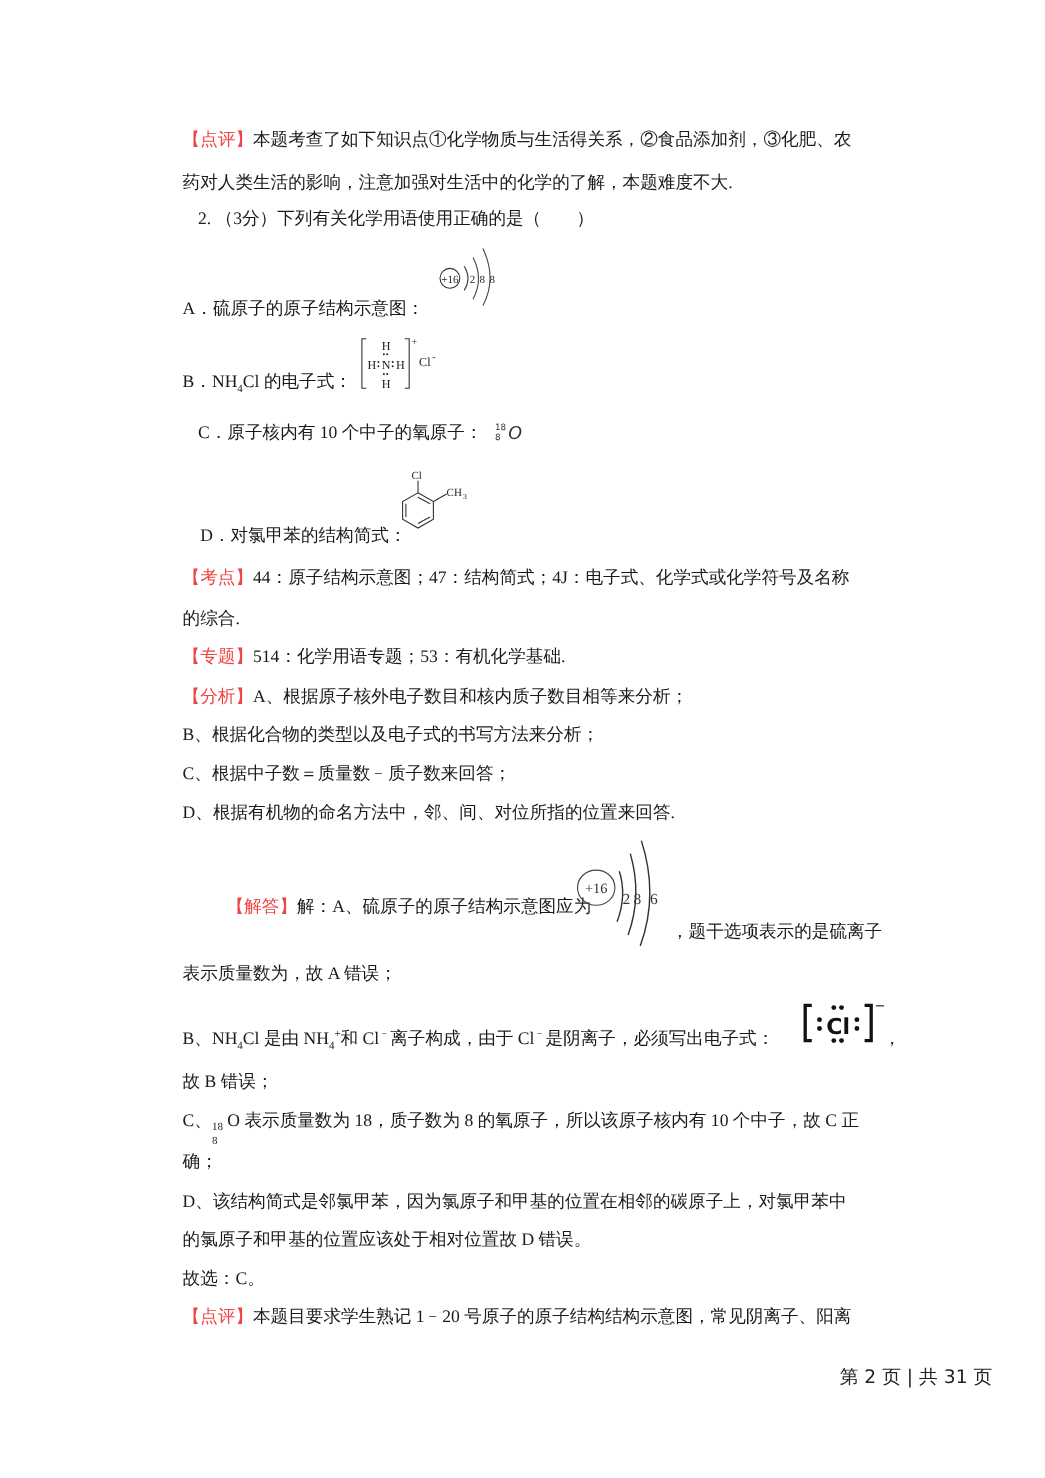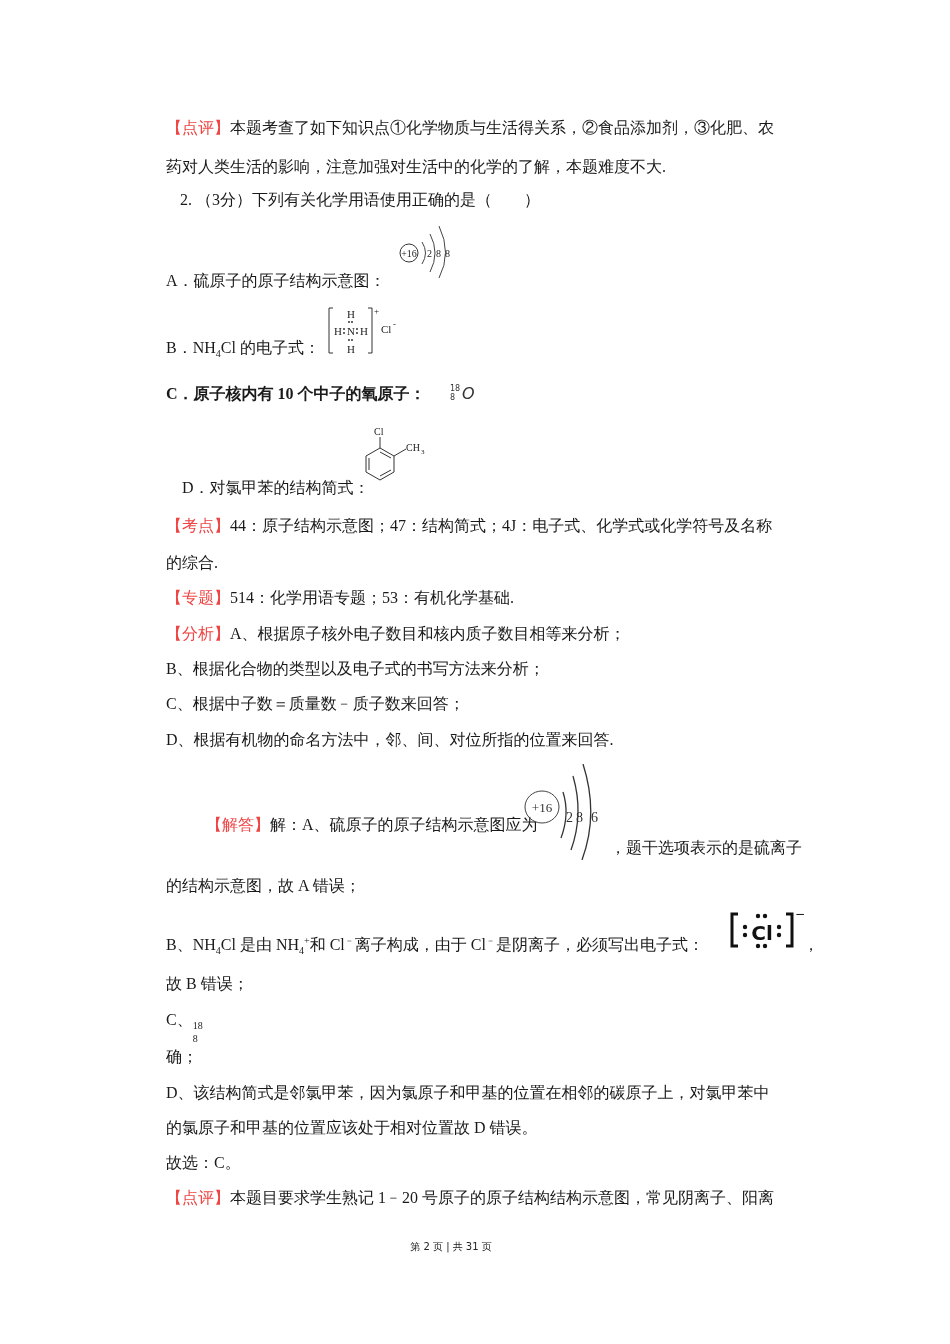--- a/index.html
+++ b/index.html
@@ -2,22 +2,22 @@
 <html><head>
 <meta charset="utf-8">
 <style>
   html, body { margin: 0; padding: 0; background: #ffffff; }
   body { width: 950px; height: 1344px; position: relative; overflow: hidden;
          font-family: "Liberation Serif", "DejaVu Serif", serif; color: #1a1a1a; font-size: 16px; }
   .line { position: absolute; white-space: nowrap; font-size: 16px; line-height: 20px; }
   .tag { color: #ef4444; }
   .fig { position: absolute; }
   sub, sup { font-size: 10px; line-height: 0; }
-  .footer { position: absolute; left: 0; width: 902px; top: 1240px; text-align: center;
-            font-family: "DejaVu Sans", sans-serif; font-size: 10px; color: #222; }
+  .footer { position: absolute; left: 0; width: 902px; top: 1240px; text-align: right;
+            font-family: "DejaVu Sans", sans-serif; font-size: 17px; color: #222; }
   .iso { position: relative; display: inline-block; width: 8px; }
   .iso .m { position: absolute; font-size: 10px; top: -9px; left: 0; }
   .iso .z { position: absolute; font-size: 10px; top: 4px; left: 0; }
 </style>
 </head>
 <body>
 
 <div class="line" style="left:166px; top:118px;">
   <span class="tag">【点评】</span><span>本题考查了如下知识点①化学物质与生活得关系，②食品添加剂，③化肥、农</span>
 </div>
@@ -63,21 +63,21 @@
       <circle cx="26" cy="17" r="0.9"></circle>
     <circle cx="23" cy="35" r="0.9"></circle>
       <circle cx="26" cy="35" r="0.9"></circle>
     <circle cx="18" cy="24" r="0.9"></circle>
       <circle cx="18" cy="28" r="0.9"></circle>
     <circle cx="31" cy="24" r="0.9"></circle>
       <circle cx="31" cy="28" r="0.9"></circle>
   </g>
 </svg>
 
-<div class="line" style="left:166px; top:384px;font-weight:bold;">
+<div class="line" style="left:180px; top:384px;">
   <span>C．</span><span>原子核内有 10 个中子的氧原子：</span>
 </div>
 <div class="fig" style="left:450px; top:384px; font-family:'DejaVu Sans', sans-serif; color:#333;">
   <span style="position:absolute; left:0; top:0; font-size:8px;">18</span>
   <span style="position:absolute; left:0; top:9px; font-size:8px;">8</span>
   <span style="position:absolute; left:12px; top:0px; font-size:16px; font-style:italic;">O</span>
 </div>
 
 <div class="line" style="left:182px; top:478px;">
   <span>D．</span><span>对氯甲苯的结构简式：</span>
@@ -121,21 +121,21 @@
   <ellipse cx="22" cy="43" rx="17" ry="16" fill="none" stroke="#444" stroke-width="1"></ellipse>
   <text x="22" y="48" font-size="13" text-anchor="middle" font-family="Liberation Serif, serif" fill="#333">+16</text>
   <path d="M43 28 Q50 50 41 74" fill="none" stroke="#333" stroke-width="1.3"></path>
   <path d="M53 12 Q64 50 51 86" fill="none" stroke="#333" stroke-width="1.3"></path>
   <path d="M63 0 Q79 50 62 96" fill="none" stroke="#333" stroke-width="1.3"></path>
   <text x="46" y="58" font-size="14" font-family="Liberation Serif, serif" fill="#333">2</text>
   <text x="56" y="58" font-size="14" font-family="Liberation Serif, serif" fill="#333">8</text>
   <text x="71" y="58" font-size="14" font-family="Liberation Serif, serif" fill="#333">6</text>
 </svg>
 <div class="line" style="left:610px; top:838px;">，题干选项表示的是硫离子</div>
-<div class="line" style="left:166px; top:876px;">的结构示意图，故 A 错误；</div>
+<div class="line" style="left:166px; top:876px;">表示质量数为，故 A 错误；</div>
 
 <div class="line" style="left:166px; top:935px;">
   <span>B、NH</span><sub>4</sub><span>Cl 是由 NH</span><sub>4</sub><sup>+</sup><span>和 Cl</span><sup>﹣</sup><span>离子构成，由于 Cl</span><sup>﹣</sup><span>是阴离子，必须写出电子式：</span>
 </div>
 <svg class="fig" style="left:728px; top:908px;" width="80" height="44" viewBox="0 0 80 44">
   <path d="M10 6 L4 6 L4 38 L10 38" fill="none" stroke="#111" stroke-width="3"></path>
   <path d="M58 6 L64 6 L64 38 L58 38" fill="none" stroke="#111" stroke-width="3"></path>
   <text x="34" y="32" font-size="20" font-weight="bold" text-anchor="middle" font-family="DejaVu Sans, sans-serif" fill="#111">Cl</text>
   <g fill="#111">
     <circle cx="30" cy="8" r="2.2"></circle>
@@ -146,21 +146,21 @@
       <circle cx="17" cy="27" r="2.2"></circle>
     <circle cx="51" cy="19" r="2.2"></circle>
       <circle cx="51" cy="27" r="2.2"></circle>
   </g>
   <text x="67" y="10" font-size="12" font-family="DejaVu Sans, sans-serif" fill="#111">−</text>
 </svg>
 <div class="line" style="left:803px; top:935px;">，</div>
 <div class="line" style="left:166px; top:974px;">故 B 错误；</div>
 
 <div class="line" style="left:166px; top:1010px;">
-  <span>C、</span><span class="iso"><span class="m">18</span><span class="z">8</span></span>
+  <span>C、</span><span class="iso"><span class="m">18</span><span class="z">8</span></span><span style="margin-left:6px;">O 表示质量数为 18，质子数为 8 的氧原子，所以该原子核内有 10 个中子，故 C 正</span>
 </div>
 <div class="line" style="left:166px; top:1047px;">确；</div>
 
 <div class="line" style="left:166px; top:1083px;">D、该结构简式是邻氯甲苯，因为氯原子和甲基的位置在相邻的碳原子上，对氯甲苯中</div>
 <div class="line" style="left:166px; top:1118px;">的氯原子和甲基的位置应该处于相对位置故 D 错误。</div>
 <div class="line" style="left:166px; top:1153px;">故选：C。</div>
 
 <div class="line" style="left:166px; top:1188px;">
   <span class="tag">【点评】</span><span>本题目要求学生熟记 1﹣20 号原子的原子结构结构示意图，常见阴离子、阳离</span>
 </div>

